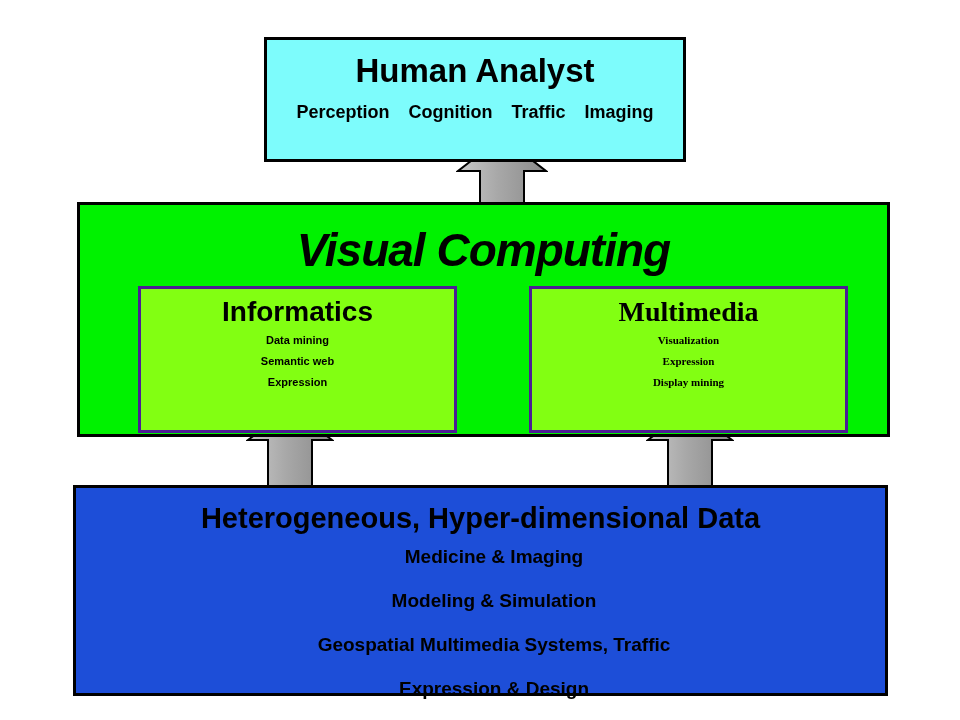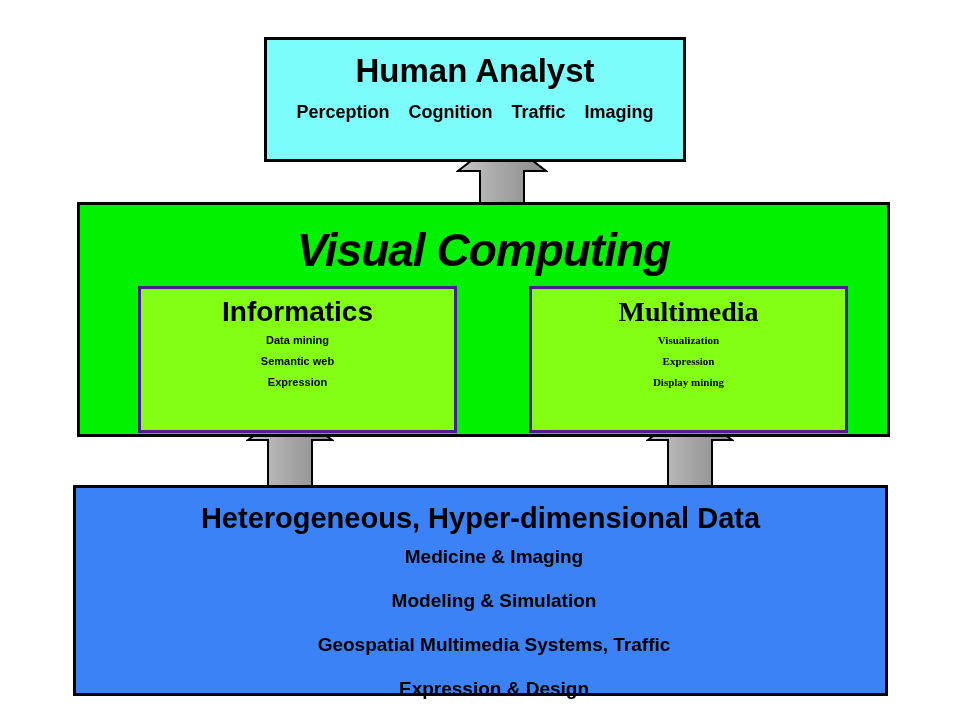--- a/index.html
+++ b/index.html
@@ -101,21 +101,21 @@
     line-height: 21px;
     color: #000;
   }
 
   
   #data-box {
     left: 73px;
     top: 485px;
     width: 815px;
     height: 211px;
-    background: #3b82f6;
+    background: #1d4ed8;
   }
   #data-title {
     position: absolute;
     left: 0; top: 14px;
     width: 100%;
     font-size: 29px;
     font-weight: bold;
     color: #000;
   }
   #data-items {

